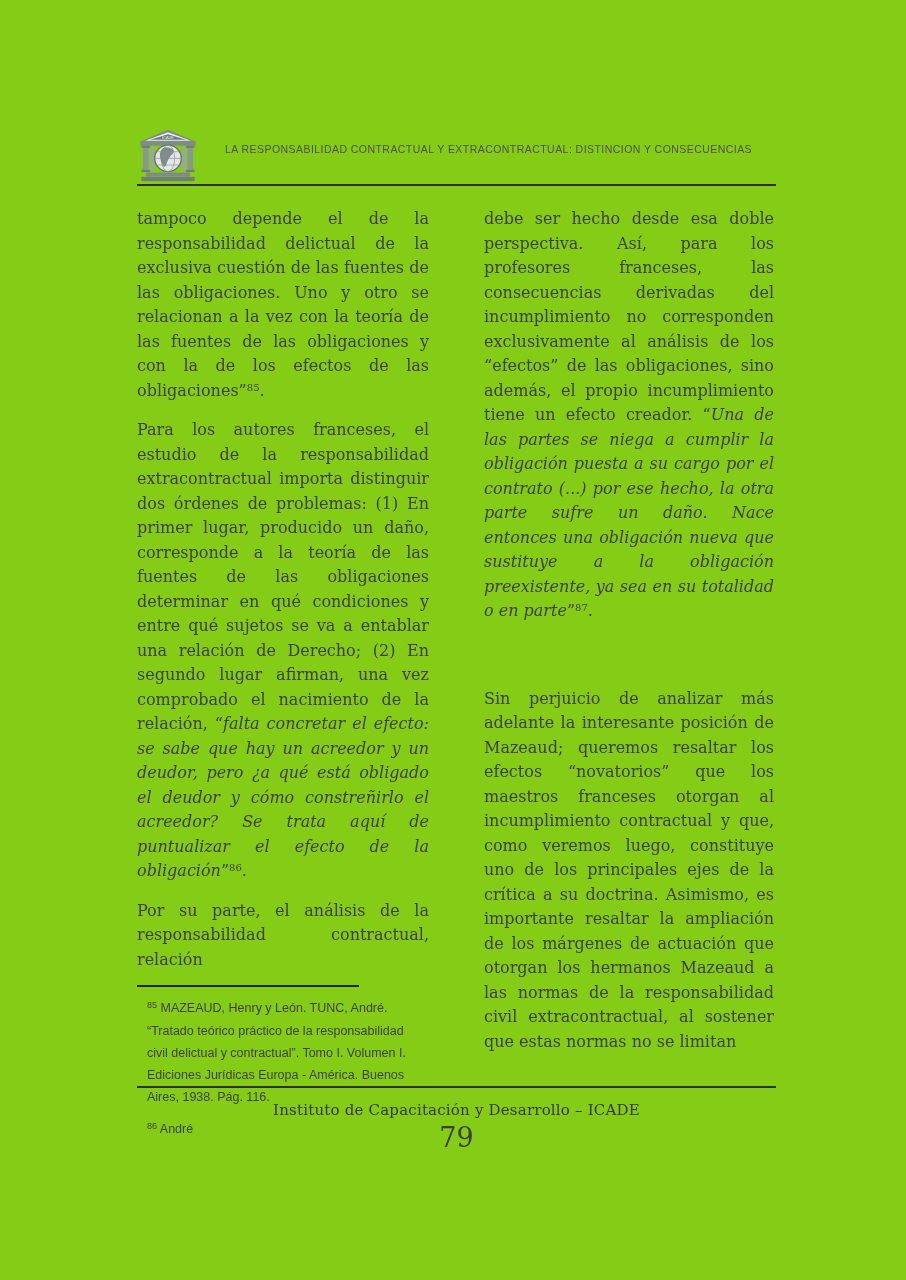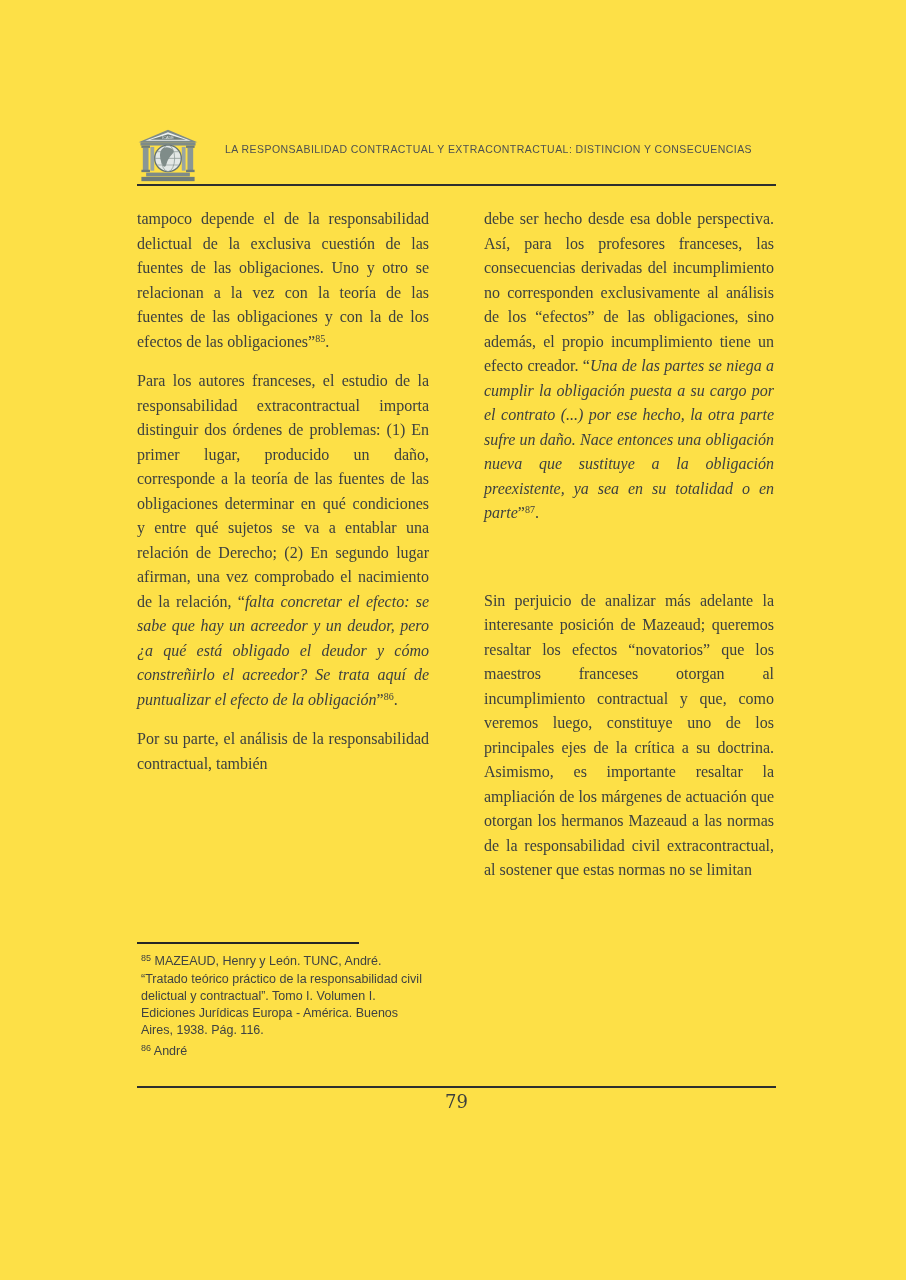--- a/index.html
+++ b/index.html
@@ -1,21 +1,21 @@
 <!DOCTYPE html>
 <html><head>
 <meta charset="utf-8">
 <style>
   * { box-sizing: border-box; }
   html, body { margin: 0; padding: 0; background: #ffffff; }
   .page {
     position: relative;
     width: 906px;
     height: 1280px;
-    background: #fde047;
+    background: #84cc16;
     overflow: hidden;
     font-family: "DejaVu Serif", serif;
   }
   .content {
     padding-left: 137px;
     padding-right: 130px;
   }
   
   .header {
     margin-top: 127px;
@@ -45,21 +45,20 @@
     flex-direction: column;
   }
   .col-left  { width: 292px; flex: 0 0 292px; margin-right: 55px; }
   .col-right { width: 290px; flex: 0 0 290px; gap: 48px; }
   .body-par {
     margin: 0 0 13px 0;
     text-align: justify;
     font-size: 16px;
     line-height: 24.5px;
     color: #3d4040;
-    font-family: Liberation Serif, serif;
   }
   .body-par .q { font-style: italic; }
   .fn-ref {
     font-size: 10px;
     vertical-align: baseline;
     position: relative;
     top: -5px;
     letter-spacing: 0;
   }
   
@@ -67,24 +66,24 @@
   .fn-rule {
     width: 222px;
     height: 0;
     border-top: 2px solid #242626;
     margin-bottom: 9px;
   }
   .fn-rule-right { width: 216px; }
   .fn-item {
     font-family: "Liberation Sans", sans-serif;
     font-size: 12.5px;
-    line-height: 17px;
+    line-height: 22px;
     color: #3f4242;
     text-align: left;
-    margin: 4px;
+    margin: 10px;
   }
   .fn-marker {
     font-size: 9px;
     position: relative;
     top: -4px;
   }
   
   .footer {
     margin-top: 21px;
     border-top: 2px solid #2d2f2e;
@@ -93,21 +92,21 @@
   .institution {
     margin-top: 13px;
     font-family: "DejaVu Serif", serif;
     font-size: 15px;
     color: #353837;
     letter-spacing: 0.2px;
   }
   .page-number {
     margin-top: 3px;
     font-family: "DejaVu Serif", serif;
-    font-size: 18px;
+    font-size: 27px;
     color: #3b3e3d;
   }
 </style>
 </head>
 <body>
 
 <div class="page">
   <div class="content">
 
     <div class="header">
@@ -144,36 +143,37 @@
       <div class="header-title">LA RESPONSABILIDAD CONTRACTUAL Y EXTRACONTRACTUAL: DISTINCION Y CONSECUENCIAS</div>
     </div>
 
     <div class="columns">
 
       <div class="col col-left">
         <p class="body-par"><span>tampoco depende el de la responsabilidad delictual de la exclusiva cuestión de las fuentes de las obligaciones. Uno y otro se relacionan a la vez con la teoría de las fuentes de las obligaciones y con la de los efectos de las obligaciones”</span><span class="fn-ref">85</span><span>.</span></p>
 
         <p class="body-par"><span>Para los autores franceses, el estudio de la responsabilidad extracontractual importa distinguir dos órdenes de problemas: (1) En primer lugar, producido un daño, corresponde a la teoría de las fuentes de las obligaciones determinar en qué condiciones y entre qué sujetos se va a entablar una relación de Derecho; (2) En segundo lugar afirman, una vez comprobado el nacimiento de la relación, “</span><span class="q">falta concretar el efecto: se sabe que hay un acreedor y un deudor, pero ¿a qué está obligado el deudor y cómo constreñirlo el acreedor? Se trata aquí de puntualizar el efecto de la obligación</span><span>”</span><span class="fn-ref">86</span><span>.</span></p>
 
-        <p class="body-par">Por su parte, el análisis de la responsabilidad contractual, también</p>
+        <p class="body-par">Por su parte, el análisis de la responsabilidad contractual, relación</p>
 
         <div class="footnotes">
           <div class="fn-rule"></div>
           <p class="fn-item"><span class="fn-marker">85</span><span> MAZEAUD, Henry y León. TUNC, André. “Tratado teórico práctico de la responsabilidad civil delictual y contractual”. Tomo I. Volumen I. Ediciones Jurídicas Europa - América. Buenos Aires, 1938. Pág. 116.</span></p>
           <p class="fn-item"><span class="fn-marker">86</span><span> André</span></p>
         </div>
       </div>
 
       <div class="col col-right">
         <p class="body-par"><span>debe ser hecho desde esa doble perspectiva. Así, para los profesores franceses, las consecuencias derivadas del incumplimiento no corresponden exclusivamente al análisis de los “efectos” de las obligaciones, sino además, el propio incumplimiento tiene un efecto creador. “</span><span class="q">Una de las partes se niega a cumplir la obligación puesta a su cargo por el contrato (...) por ese hecho, la otra parte sufre un daño. Nace entonces una obligación nueva que sustituye a la obligación preexistente, ya sea en su totalidad o en parte</span><span>”</span><span class="fn-ref">87</span><span>.</span></p>
 
         <p class="body-par">Sin perjuicio de analizar más adelante la interesante posición de Mazeaud; queremos resaltar los efectos “novatorios” que los maestros franceses otorgan al incumplimiento contractual y que, como veremos luego, constituye uno de los principales ejes de la crítica a su doctrina. Asimismo, es importante resaltar la ampliación de los márgenes de actuación que otorgan los hermanos Mazeaud a las normas de la responsabilidad civil extracontractual, al sostener que estas normas no se limitan</p>
 
       </div>
 
     </div>
 
     <div class="footer">
+      <div class="institution">Instituto de Capacitación y Desarrollo – ICADE</div>
       <div class="page-number">79</div>
     </div>
 
   </div>
 </div>
 
 </body></html>

